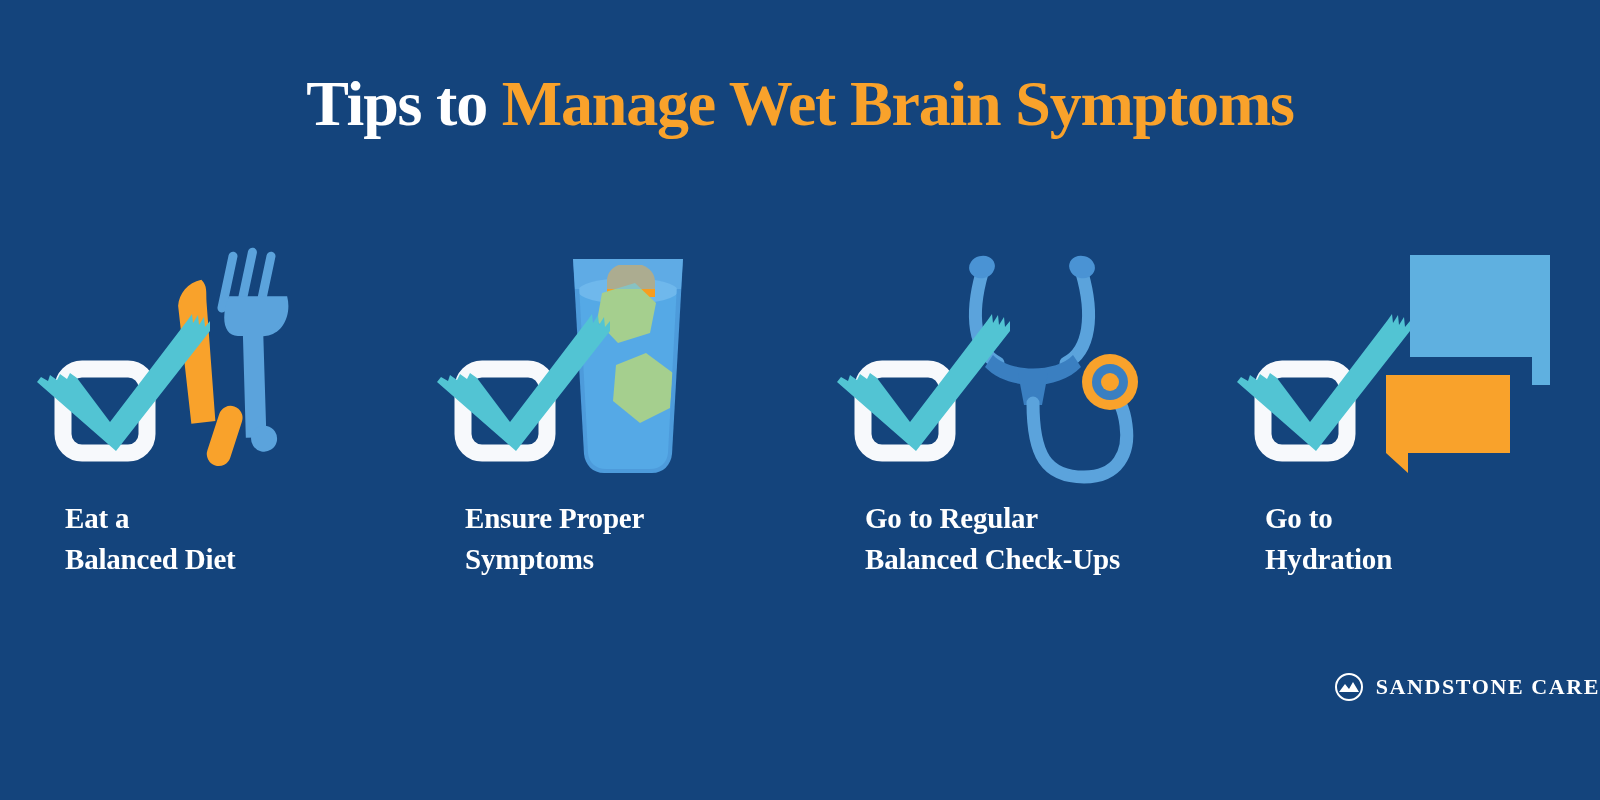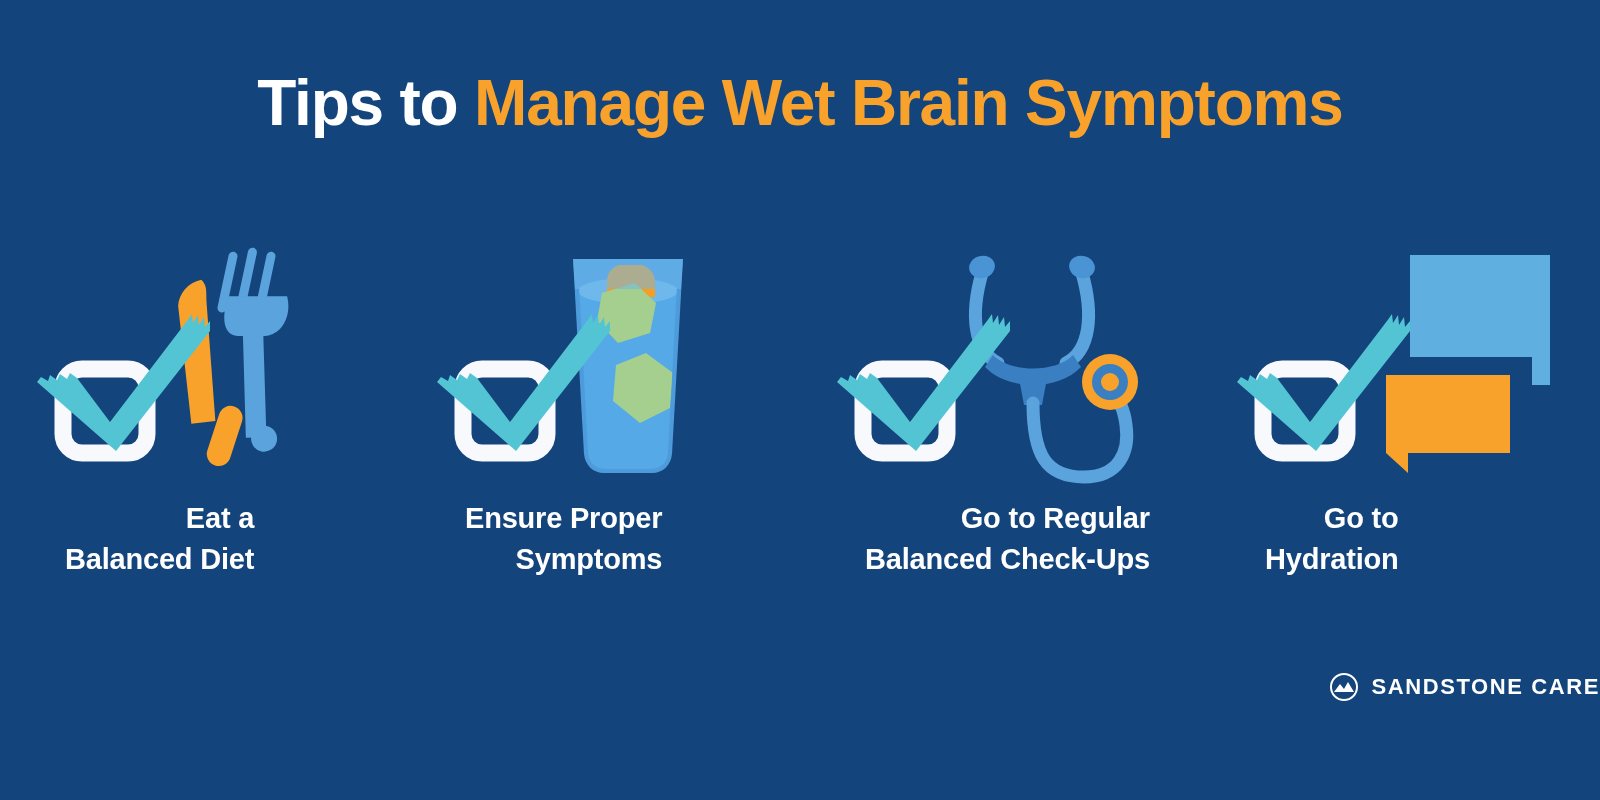--- a/index.html
+++ b/index.html
@@ -12,20 +12,21 @@
     background: #14447C;
     font-family: "Liberation Sans", sans-serif;
     overflow: hidden;
     position: relative;
   }
   .canvas {
     position: absolute;
     inset: 0;
     width: 1600px;
     height: 664px;
+    font-family: Liberation Serif, serif;
   }
 
   
   .title {
     position: absolute;
     top: 70px;
     left: 0;
     width: 1600px;
     text-align: center;
     font-size: 64px;
@@ -46,21 +47,20 @@
     height: 340px;
     display: flex;
     align-items: flex-start;
   }
   .card {
     width: 400px;
     height: 340px;
     position: relative;
     box-sizing: border-box;
     padding-left: 30px;
-    text-align: right;
   }
   .card .art {
     position: relative;
     width: 330px;
     height: 230px;
   }
   .card .art svg {
     position: absolute;
     left: 0;
     top: 0;

